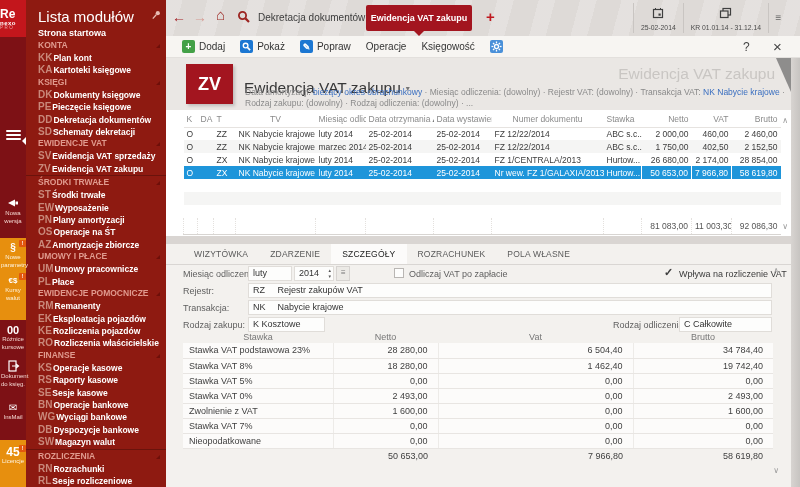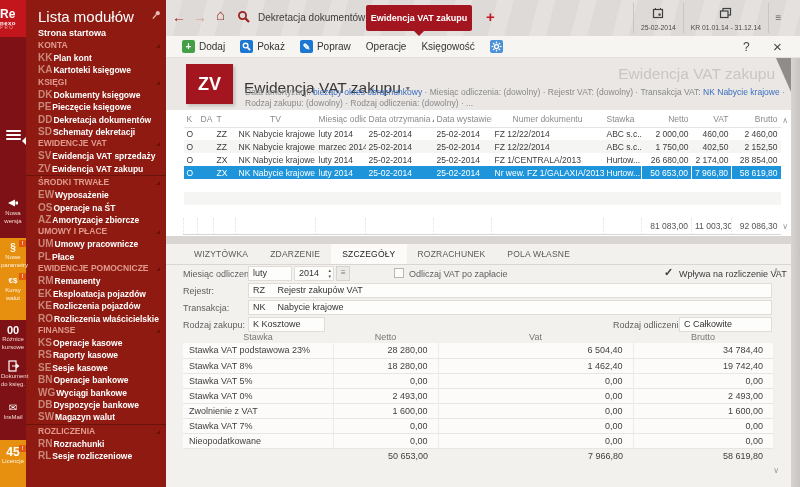--- a/index.html
+++ b/index.html
@@ -210,21 +210,23 @@
           <div class="sb-item"><span class="code">DD</span><span class="lbl">Dekretacja dokumentów</span></div>
           <div class="sb-item"><span class="code">SD</span><span class="lbl">Schematy dekretacji</span></div>
         </div>
         <div class="sbsec">
           <div class="sbsech"><span>EWIDENCJE VAT</span><span class="tri"></span></div>
           <div class="sb-item"><span class="code">SV</span><span class="lbl">Ewidencja VAT sprzedaży</span></div>
           <div class="sb-item"><span class="code">ZV</span><span class="lbl">Ewidencja VAT zakupu</span></div>
         </div>
         <div class="sbsec sep">
           <div class="sbsech"><span>ŚRODKI TRWAŁE</span><span class="tri"></span></div>
+          <div class="sb-item"><span class="code">ST</span><span class="lbl">Środki trwałe</span></div>
           <div class="sb-item"><span class="code">EW</span><span class="lbl">Wyposażenie</span></div>
+          <div class="sb-item"><span class="code">PN</span><span class="lbl">Plany amortyzacji</span></div>
           <div class="sb-item"><span class="code">OS</span><span class="lbl">Operacje na ŚT</span></div>
           <div class="sb-item"><span class="code">AZ</span><span class="lbl">Amortyzacje zbiorcze</span></div>
         </div>
         <div class="sbsec">
           <div class="sbsech"><span>UMOWY I PŁACE</span><span class="tri"></span></div>
           <div class="sb-item"><span class="code">UM</span><span class="lbl">Umowy pracownicze</span></div>
           <div class="sb-item"><span class="code">PL</span><span class="lbl">Płace</span></div>
         </div>
         <div class="sbsec">
           <div class="sbsech"><span>EWIDENCJE POMOCNICZE</span><span class="tri"></span></div>

